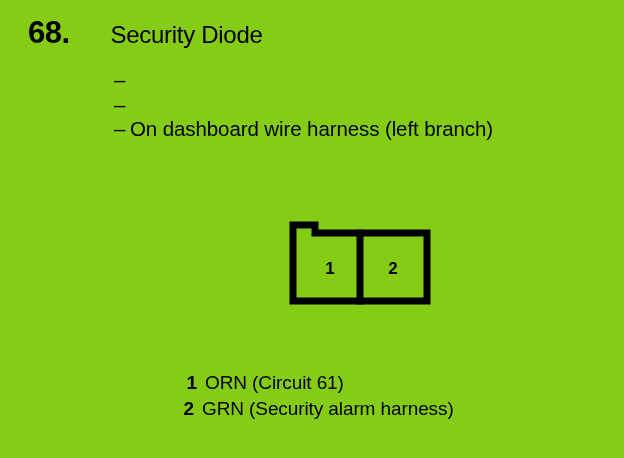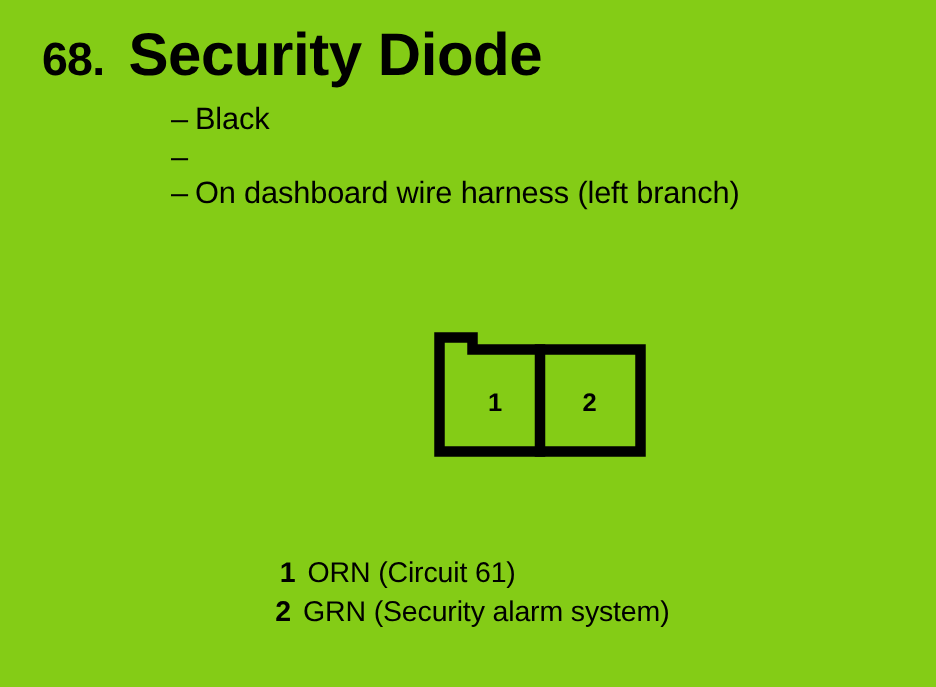--- a/index.html
+++ b/index.html
@@ -31,25 +31,25 @@
     align-items: baseline;
     white-space: nowrap;
   }
   .header-number {
     font-size: 31px;
     font-weight: bold;
     letter-spacing: -0.5px;
     line-height: 1;
   }
   .header-title {
-    font-size: 40px;
-    font-weight: bold;
+    font-size: 24px;
+    font-weight: normal;
     letter-spacing: -0.3px;
     line-height: 1;
-    margin-left: 16px;
+    margin-left: 41px;
   }
 
   
   .spec-list {
     position: absolute;
     left: 114px;
     top: 68px;
     list-style: none;
     margin: 0;
     padding: 0;
@@ -128,21 +128,20 @@
 <div class="page">
 
   <div class="header">
     <span class="header-number">68.</span>
     <span class="header-title">Security Diode</span>
   </div>
 
   <ul class="spec-list">
     <li class="spec-item">
       <span class="spec-dash">–</span>
-      <span class="spec-text">Black</span>
     </li>
     <li class="spec-item">
       <span class="spec-dash">–</span>
     </li>
     <li class="spec-item">
       <span class="spec-dash">–</span>
       <span class="spec-text">On dashboard wire harness (left branch)</span>
     </li>
   </ul>
 
@@ -158,17 +157,17 @@
     </svg>
   </div>
 
   <ul class="legend">
     <li class="legend-row legend-row-1">
       <span class="legend-num">1</span>
       <span class="legend-desc">ORN (Circuit 61)</span>
     </li>
     <li class="legend-row legend-row-2">
       <span class="legend-num">2</span>
-      <span class="legend-desc">GRN (Security alarm system)</span>
+      <span class="legend-desc">GRN (Security alarm harness)</span>
     </li>
   </ul>
 
 </div>
 
 </body></html>

